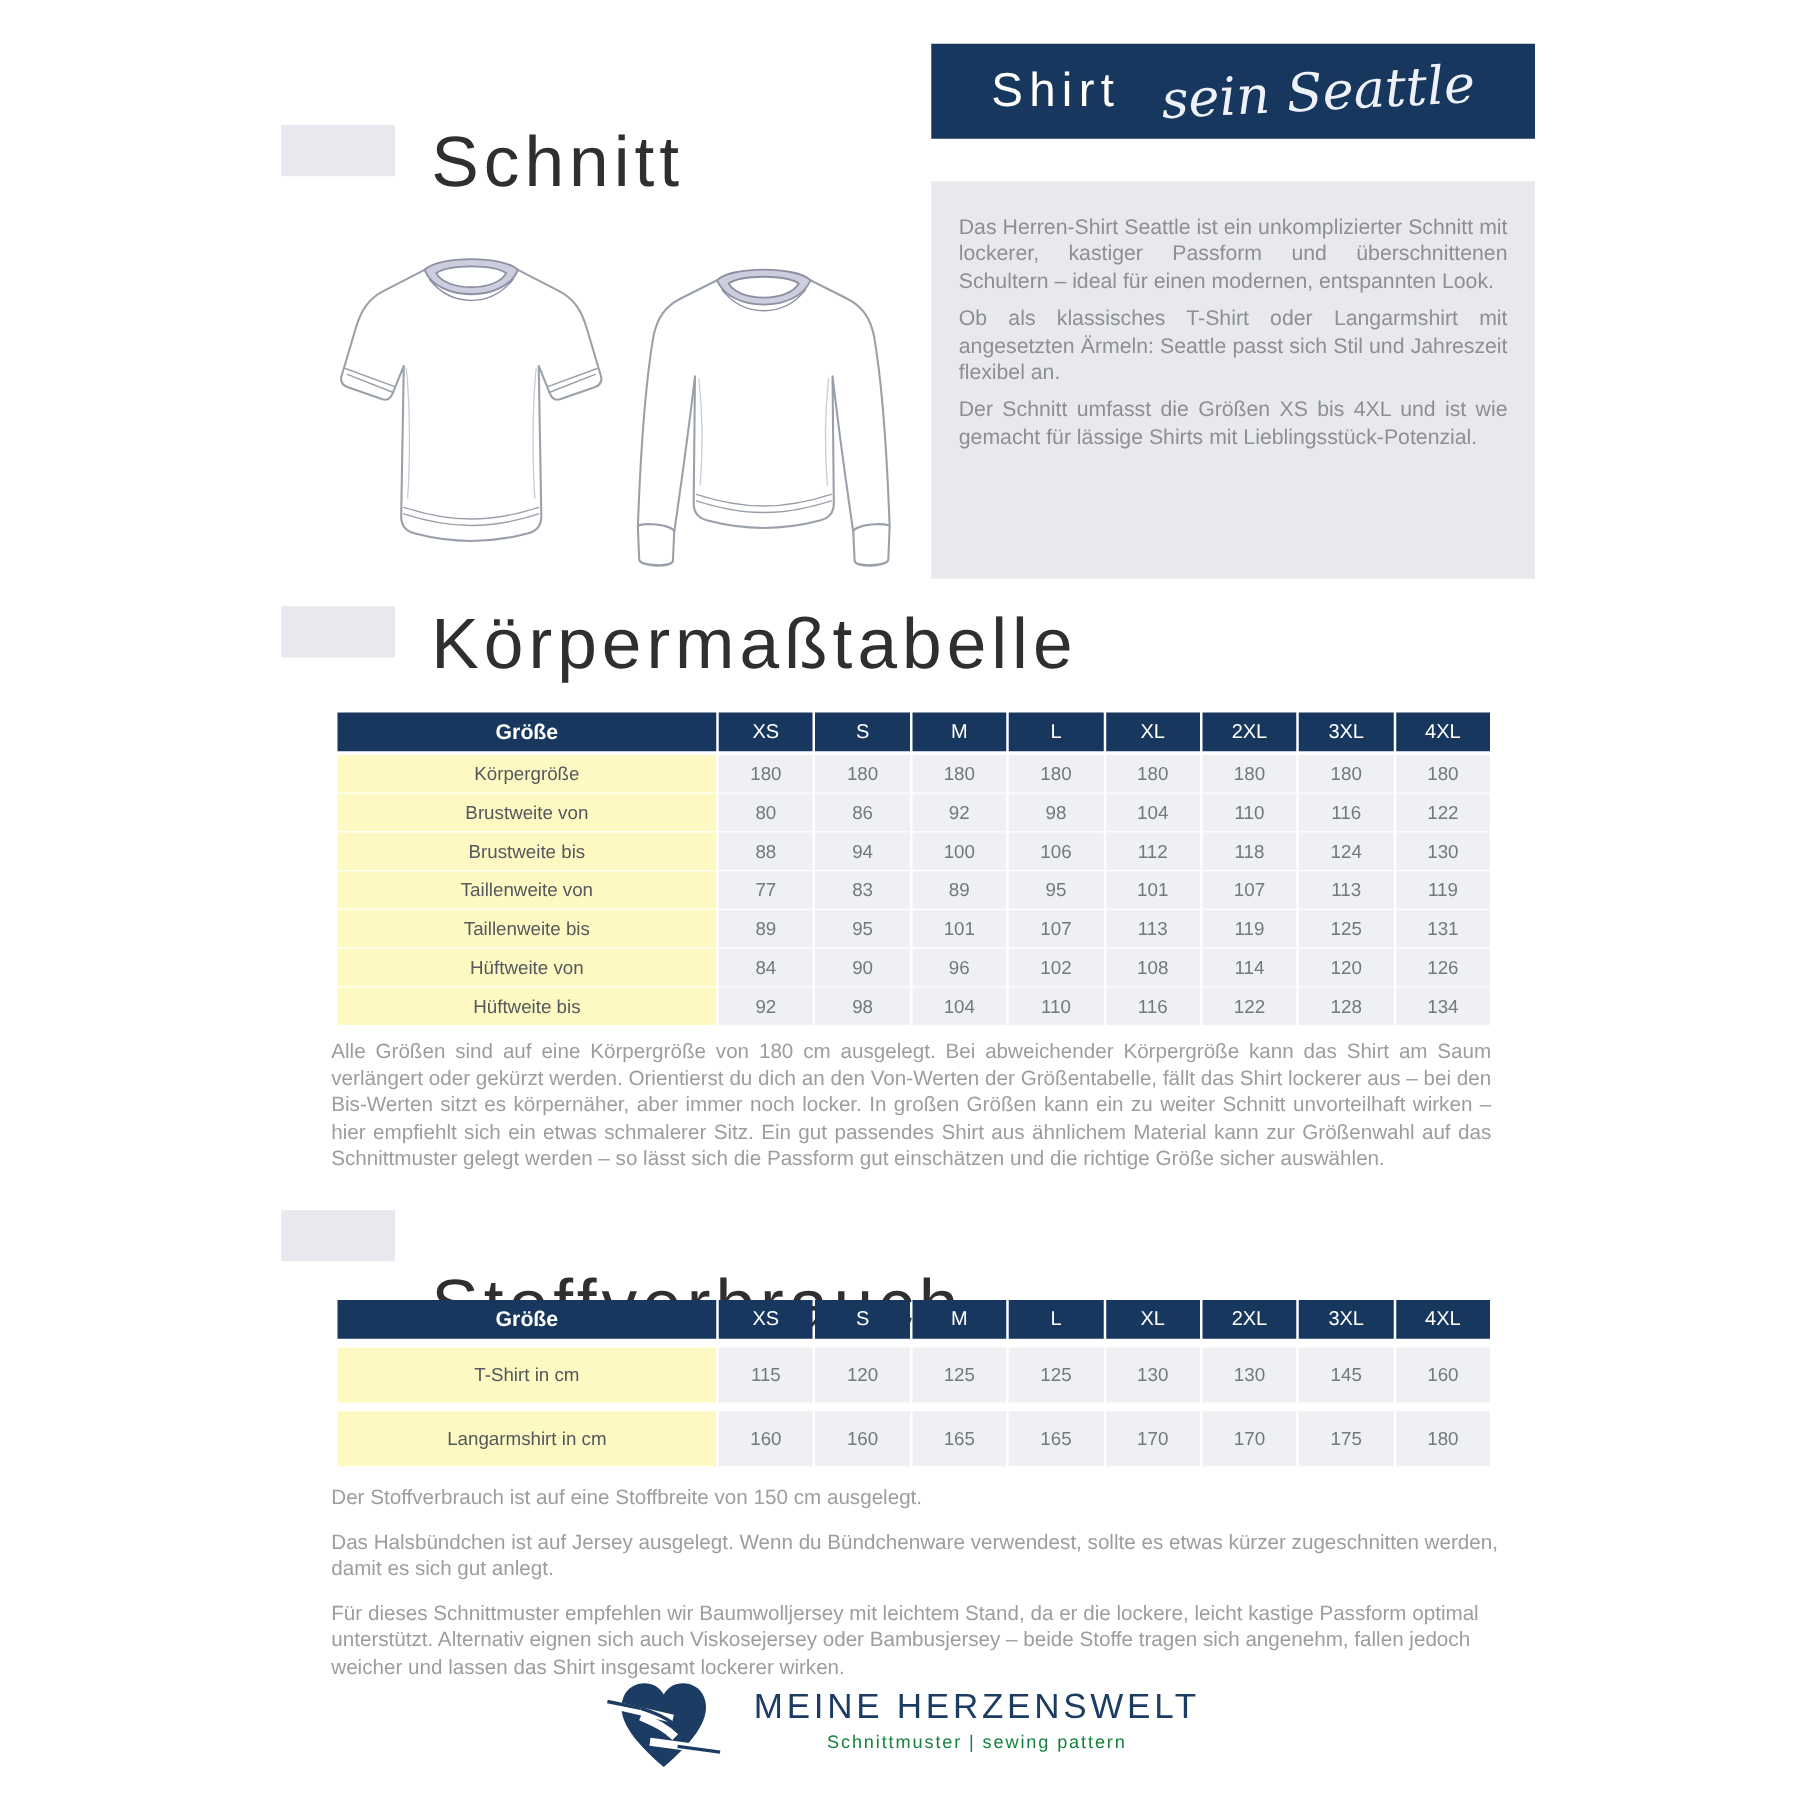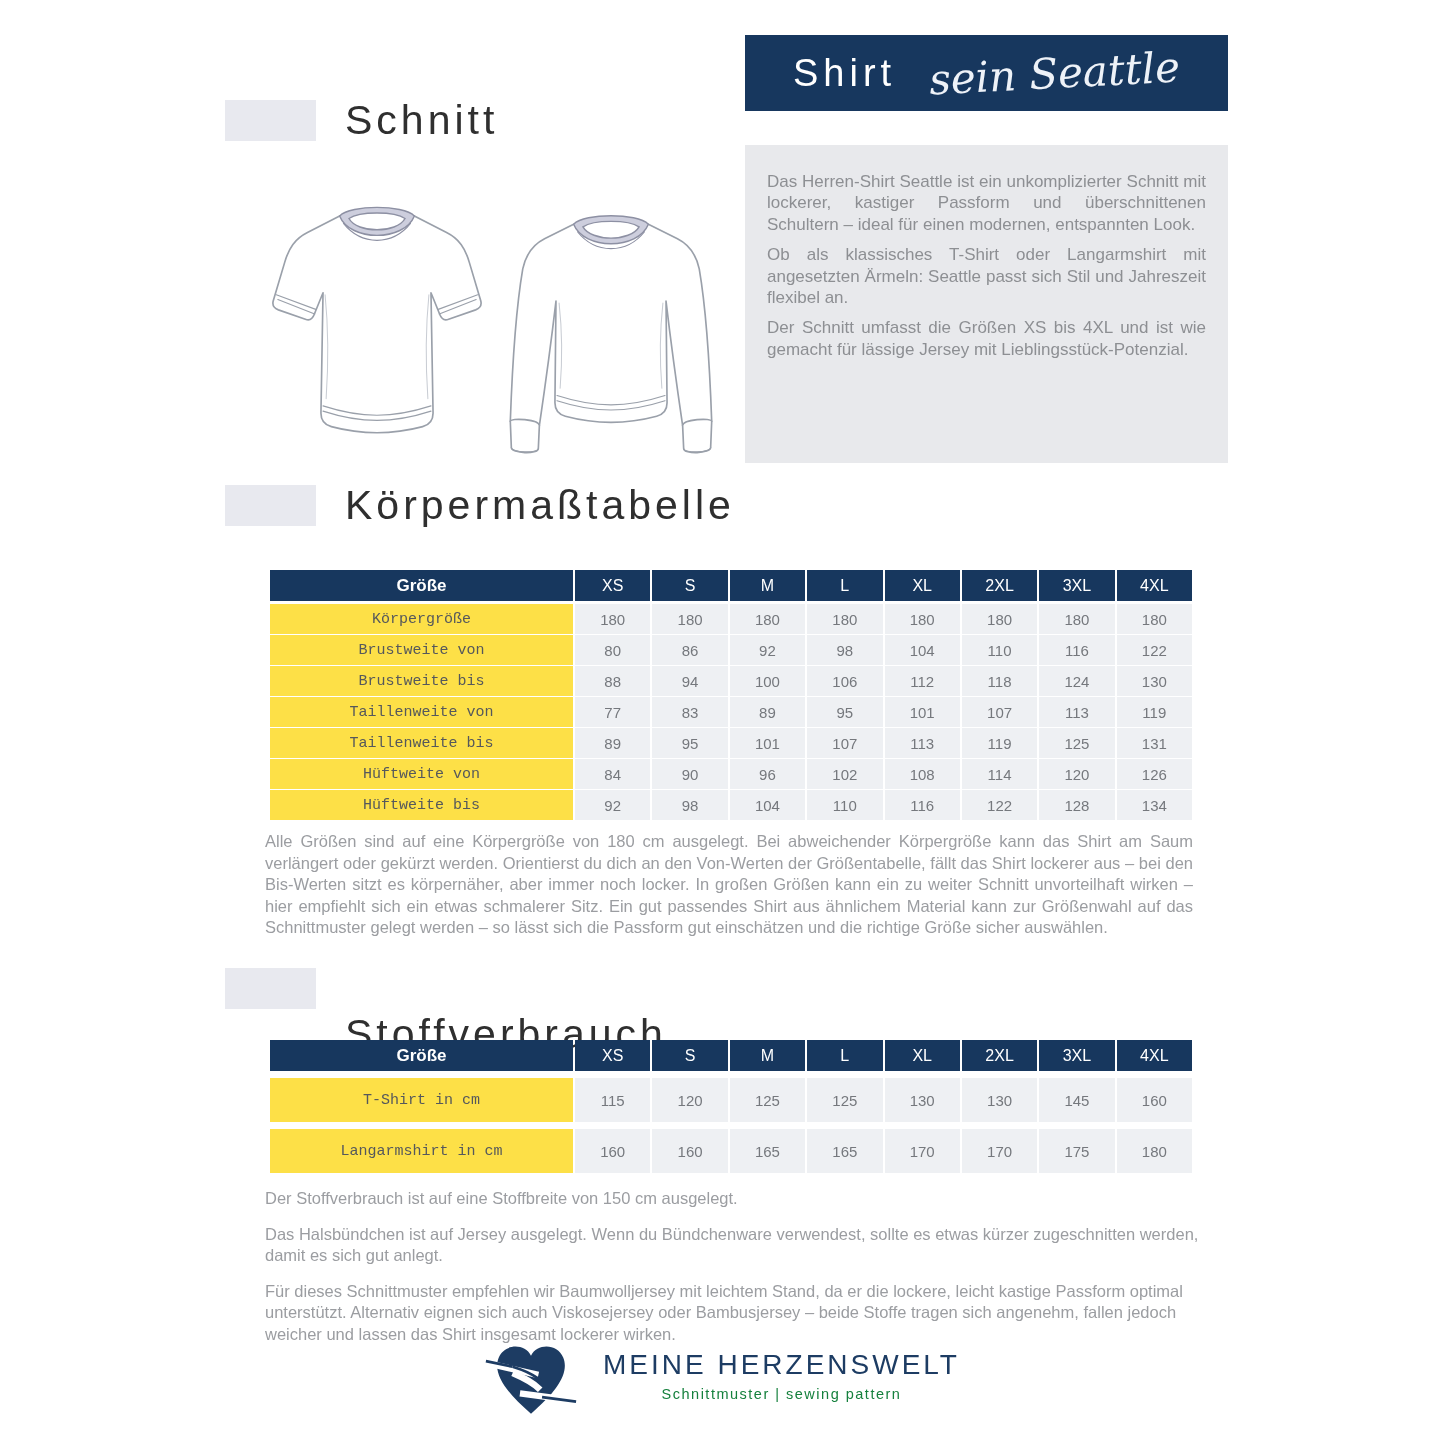--- a/index.html
+++ b/index.html
@@ -1,21 +1,21 @@
 <!DOCTYPE html>
 <html><head>
 <meta charset="utf-8">
 <style>
   html,body{margin:0;padding:0;background:#fff;}
   .page{position:relative;width:1445px;height:1445px;background:#ffffff;overflow:hidden;
         font-family:"Liberation Sans", sans-serif;}
 
   
   .accent-rect{position:absolute;background:#e8e9ef;width:91px;height:41px;}
-  .big-heading{position:absolute;font-weight:300;font-size:41px;letter-spacing:4px;color:#2f2f2f;
+  .big-heading{position:absolute;font-weight:300;font-size:57px;letter-spacing:4px;color:#2f2f2f;
                font-family:"Liberation Sans",sans-serif;}
 
   
   .banner{position:absolute;left:745px;top:35px;width:483px;height:76px;background:#17375e;
           display:flex;align-items:center;justify-content:space-between;padding:0 48px;box-sizing:border-box;}
   .banner-title{color:#fff;font-size:38px;letter-spacing:5px;font-weight:400;}
   .banner-script{color:#eef2f8;font-size:42px;font-style:italic;
                  font-family:"DejaVu Serif",serif;transform:rotate(-3deg);}
 
   
@@ -31,21 +31,21 @@
   .trow{display:grid;grid-template-columns:303px repeat(8,1fr);column-gap:2px;}
   .trow .cell{display:flex;align-items:center;justify-content:center;}
   .thead{margin-bottom:3px;}
   .thead .cell{background:#17375e;color:#ffffff;height:31px;font-size:16px;}
   .thead .cell.label{font-weight:bold;font-size:17px;}
   .t1 .brow{margin-top:1px;}
   .t1 .brow .cell{height:30px;font-size:15px;}
   .t2 .brow{margin-top:7px;}
   .t2 .brow .cell{height:44px;font-size:15px;}
   .brow .cell{background:#eef0f3;color:#75787d;}
-  .brow .cell.label{background:#fde047;color:#55585c;font-family:Liberation Mono, monospace;}
+  .brow .cell.label{background:#fef9c3;color:#55585c;}
 
   
   .note{position:absolute;left:265px;width:928px;font-size:16.5px;line-height:1.31;
         color:#9b9da1;text-align:justify;margin:0;}
   .fnotes{position:absolute;left:265px;top:1188px;width:940px;}
   .fnotes p{margin:0 0 14px 0;font-size:16.5px;line-height:1.31;color:#9b9da1;text-align:left;}
 
   
   .footer{position:absolute;left:0;top:1332px;width:1445px;display:flex;align-items:center;justify-content:center;gap:26px;}
   .brand-block{display:flex;flex-direction:column;align-items:center;}
@@ -100,21 +100,21 @@
         <path d="M69,32 C80,21 130,21 141,32 C131,57 79,57 69,32 Z" fill="#cdcedd"></path>
         <path d="M78,34.5 C88,27.5 122,27.5 132,34.5 C124,49 86,49 78,34.5 Z" fill="#ffffff"></path>
         <path d="M72.5,39 C90,61 120,61 137.5,39" fill="none" stroke-width="1.1"></path>
       </g>
     </svg>
   </div>
 
   <div class="desc-box">
     <p>Das Herren-Shirt Seattle ist ein unkomplizierter Schnitt mit lockerer, kastiger Passform und überschnittenen Schultern – ideal für einen modernen, entspannten Look.</p>
     <p>Ob als klassisches T-Shirt oder Langarmshirt mit angesetzten Ärmeln: Seattle passt sich Stil und Jahreszeit flexibel an.</p>
-    <p>Der Schnitt umfasst die Größen XS bis 4XL und ist wie gemacht für lässige Jersey mit Lieblingsstück-Potenzial.</p>
+    <p>Der Schnitt umfasst die Größen XS bis 4XL und ist wie gemacht für lässige Shirts mit Lieblingsstück-Potenzial.</p>
   </div>
 
   <div class="accent-rect" style="left:225px;top:485px;"></div>
   <div class="big-heading" style="left:345px;top:482px;">Körpermaßtabelle</div>
 
   <div class="dtable t1" style="top:570px;">
       <div class="trow thead">
         <div class="cell label">Größe</div>
         <div class="cell ">XS</div>
         <div class="cell ">S</div>

